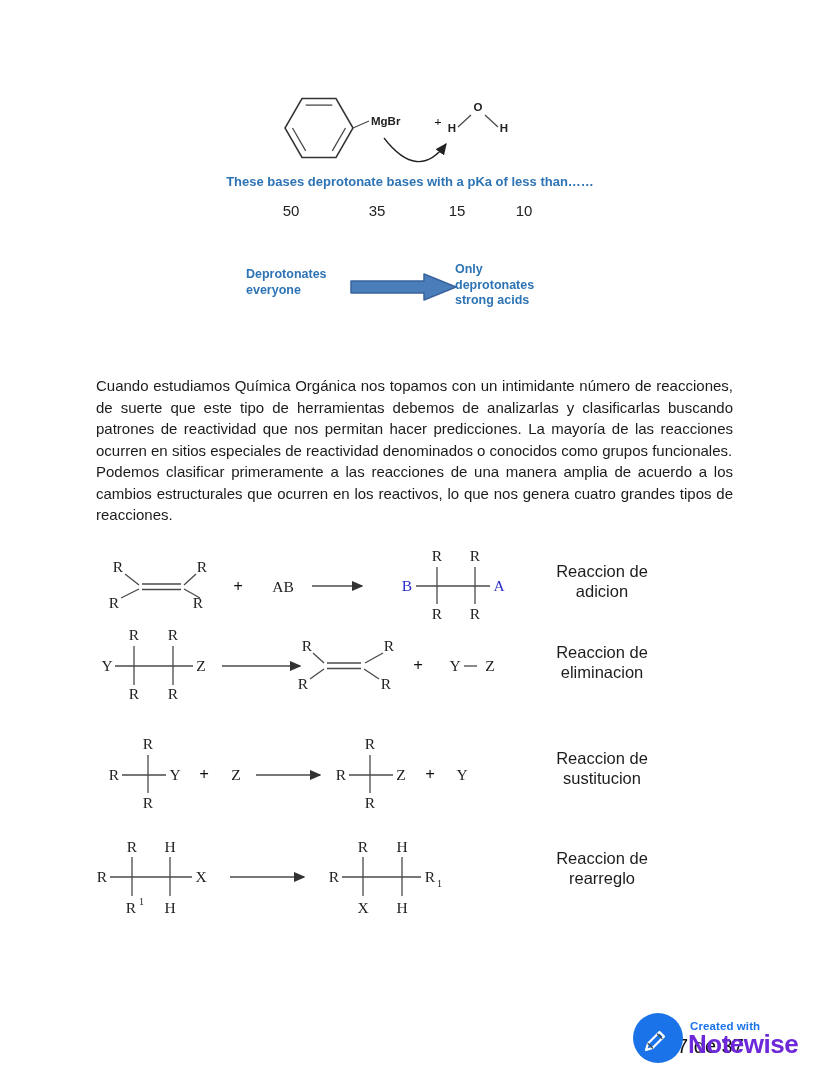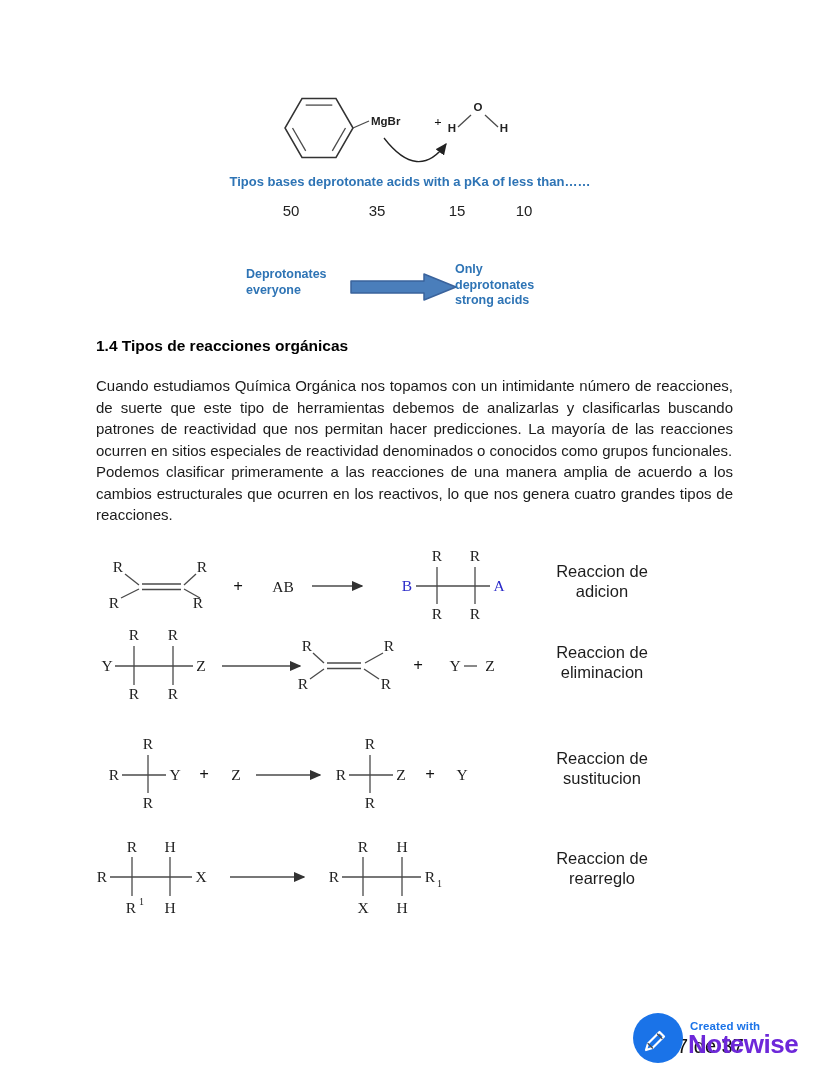--- a/index.html
+++ b/index.html
@@ -60,42 +60,41 @@
     <g>
       <text class="chem-sans" x="186" y="48" text-anchor="middle">H</text>
       <text class="chem-sans" x="212" y="27" text-anchor="middle">O</text>
       <text class="chem-sans" x="238" y="48" text-anchor="middle">H</text>
       <line x1="192" y1="43" x2="205" y2="31"></line>
       <line x1="219" y1="31" x2="232" y2="43"></line>
     </g>
     <path d="M118,54 Q152,98 180,60" fill="none" stroke="#222" stroke-width="1.3" marker-end="url(#arr-top)"></path>
   </svg>
 
-  <div class="abs blue-caption">Tipos bases deprotonate acids with a pKa of less than……</div>
+  <div class="abs blue-caption">These bases deprotonate bases with a pKa of less than……</div>
 
   <span class="abs pka-num" style="left:291px">50</span>
   <span class="abs pka-num" style="left:377px">35</span>
   <span class="abs pka-num" style="left:457px">15</span>
   <span class="abs pka-num" style="left:524px">10</span>
 
 
   <div class="abs note" style="left:246px;top:267px;width:100px;">
     <div>Deprotonates</div>
     <div>everyone</div>
   </div>
   <svg class="abs" style="left:348px;top:270px;" width="112" height="34" viewBox="0 0 112 34">
     <path d="M3,11 L76,11 L76,4 L108,17 L76,30 L76,23 L3,23 Z" fill="#4A7EBB" stroke="#3A639C" stroke-width="1.5" stroke-linejoin="round"></path>
   </svg>
   <div class="abs note" style="left:455px;top:262px;width:122px;">
     <div>Only</div>
     <div>deprotonates</div>
     <div>strong acids</div>
   </div>
 
-  <div class="abs heading">1.4 Tipos de reacciones orgánicas</div>
   <div class="abs bodytext">
     <p>Cuando estudiamos Química Orgánica nos topamos con un intimidante número de reacciones, de suerte que este tipo de herramientas debemos de analizarlas y clasificarlas buscando patrones de reactividad que nos permitan hacer predicciones. La mayoría de las reacciones ocurren en sitios especiales de reactividad denominados o conocidos como grupos funcionales.</p>
     <p>Podemos clasificar primeramente a las reacciones de una manera amplia de acuerdo a los cambios estructurales que ocurren en los reactivos, lo que nos genera cuatro grandes tipos de reacciones.</p>
   </div>
 
   <svg class="abs" style="left:100px;top:545px;" width="440" height="78" viewBox="0 0 440 78">
     <defs>
         <marker id="arr1" markerWidth="9" markerHeight="8" refX="8" refY="4" orient="auto">
           <path d="M0,0 L9,4 L0,8 Z" fill="#333"></path>
         </marker>

